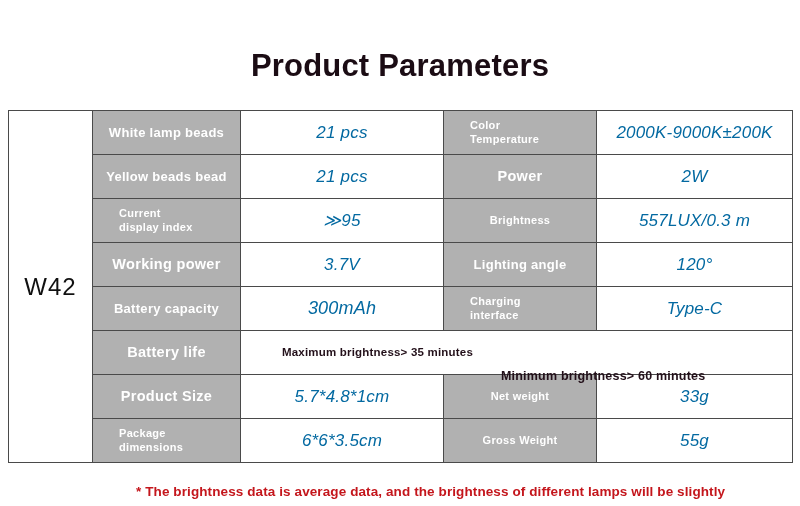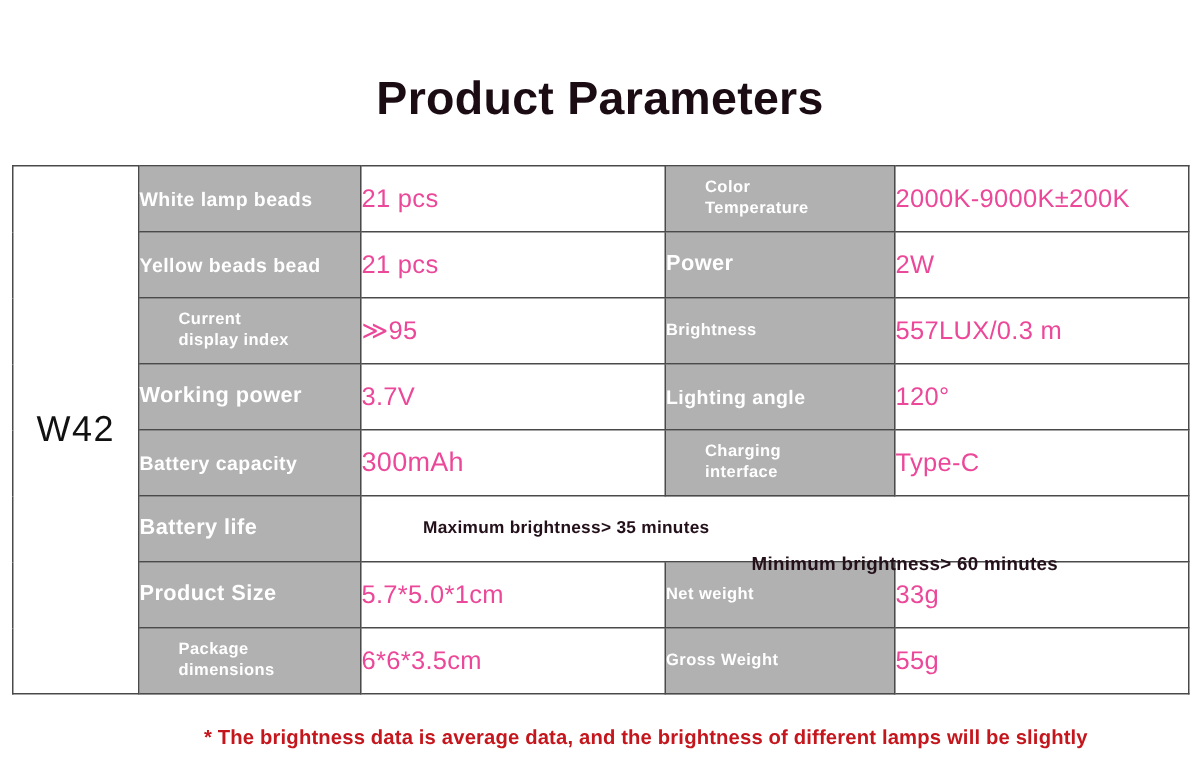--- a/index.html
+++ b/index.html
@@ -55,39 +55,41 @@
     text-align: center;
     font-size: 24px;
     color: #111111;
     letter-spacing: 1px;
   }
 
   .label-cell {
     background: #b1b1b1 !important;
     color: #ffffff;
     font-weight: bold;
+    text-align: center;
     line-height: 1.22;
     padding: 0 8px;
     letter-spacing: 0.3px;
   }
   .label-cell.lg { font-size: 14.5px; }
   .label-cell.md { font-size: 13px; }
   .label-cell.sm { font-size: 11px; }
 
   .label-cell.two-line {
     text-align: left;
     padding-left: 26px;
   }
 
   .value-cell {
-    color: #ec4899;
+    color: #0369a1;
     font-size: 17px;
     padding-left: 18px;
-    text-align: left;
-    letter-spacing: 0.2px;
+    text-align: center;
+    letter-spacing: 0.2px;
+    font-style: italic;
   }
   .value-cell.big { font-size: 18px; }
 
   .battery-cell {
     padding: 0;
     position: relative;
   }
   .battery-inner {
     display: flex;
     align-items: center;
@@ -184,21 +186,21 @@
       <td class="battery-cell" colspan="3">
         <div class="battery-inner">
           <div class="battery-left">Maximum brightness&gt; 35 minutes</div>
           <div class="battery-right">Minimum brightness&gt; 60 minutes</div>
         </div>
       </td>
     </tr>
 
     <tr>
       <td class="label-cell lg">Product Size</td>
-      <td class="value-cell">5.7*5.0*1cm</td>
+      <td class="value-cell">5.7*4.8*1cm</td>
       <td class="label-cell sm">Net weight</td>
       <td class="value-cell">33g</td>
     </tr>
 
     <tr>
       <td class="label-cell sm two-line">Package<br>dimensions</td>
       <td class="value-cell">6*6*3.5cm</td>
       <td class="label-cell sm">Gross Weight</td>
       <td class="value-cell">55g</td>
     </tr>

